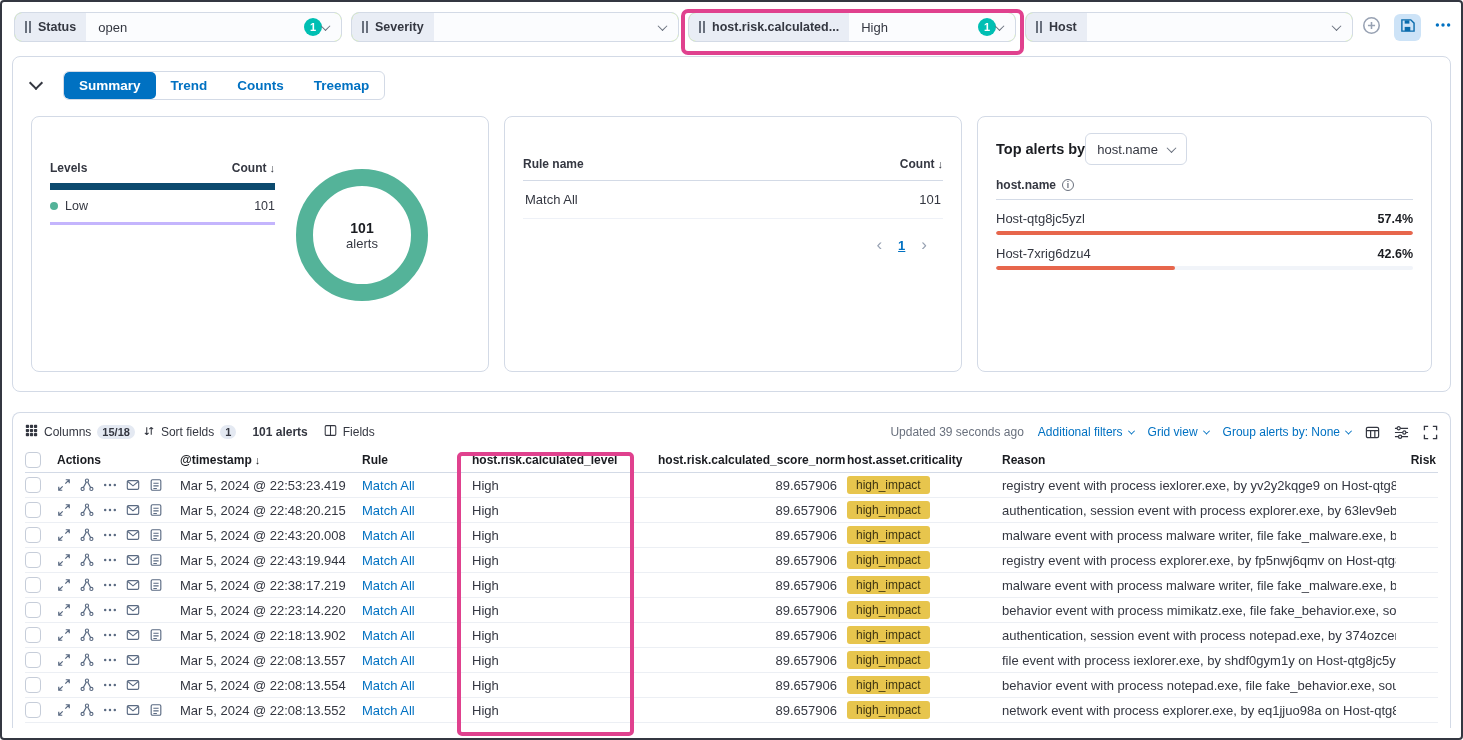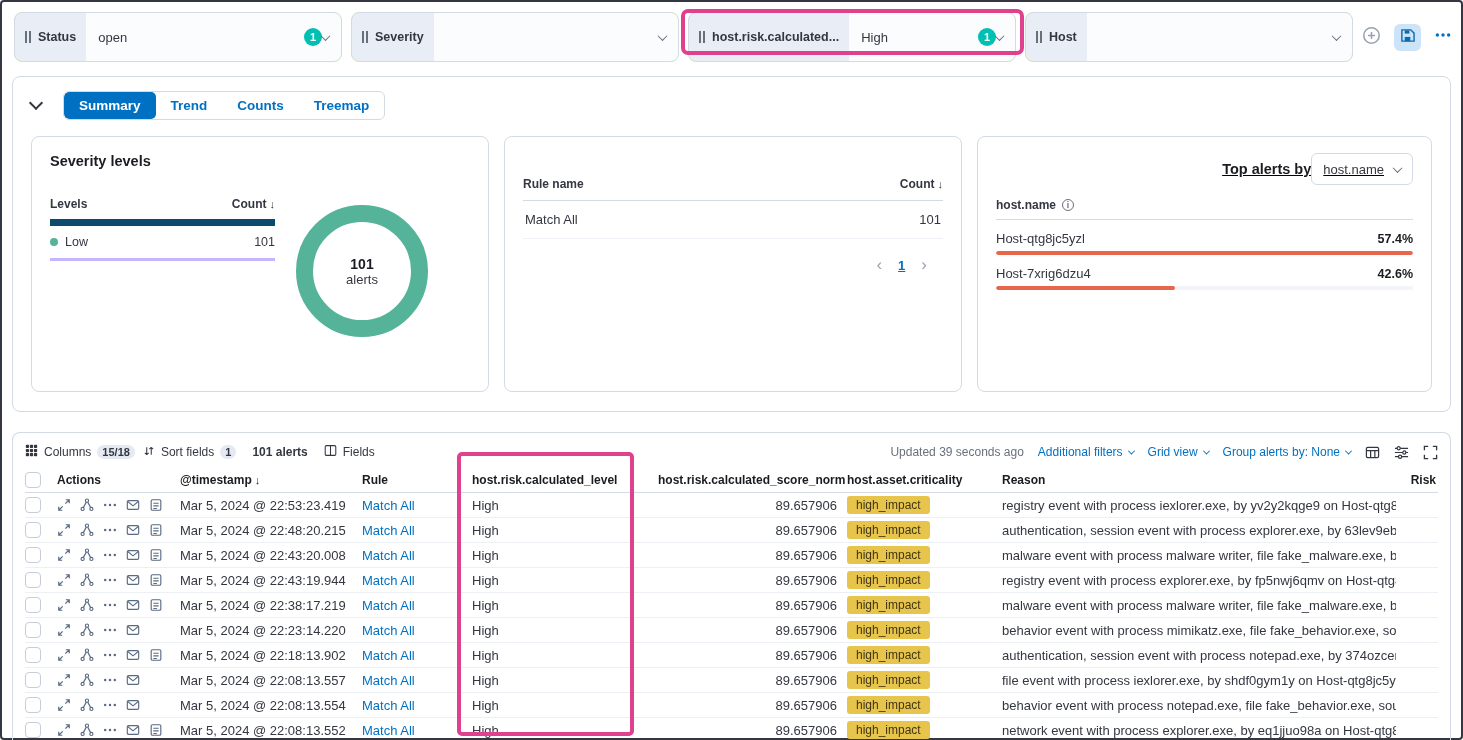--- a/index.html
+++ b/index.html
@@ -9,21 +9,21 @@
     background: #fff;
   }
   .screen {
     position: relative; width: 1463px; height: 740px;
     border: 2px solid #343741; border-radius: 4px; background: #fff;
   }
 
   
   .filter-bar { display: flex; align-items: center; gap: 9px; padding: 10px 12px 8px; }
   .filter-control {
-    flex: 0 0 328px; height: 50px; display: flex; align-items: stretch;
+    flex: 0 0 328px; height: 30px; display: flex; align-items: stretch;
     border: 1px solid #d3dae6; border-radius: 8px; overflow: hidden; background: #bef264; cursor: pointer;
   }
   .filter-label {
     display: flex; align-items: center; gap: 7px; background: #e9edf5;
     padding: 0 10px; font-size: 12.5px; font-weight: 700; color: #343741; white-space: nowrap;
   }
   .drag-handle { display: inline-flex; gap: 2px; }
   .drag-handle i { display: block; width: 2px; height: 12px; background: #69707d; }
   .filter-value { flex: 1; display: flex; align-items: center; padding: 0 12px; font-size: 13px; color: #343741; background: #fbfcfe; }
   .fv-text { flex: 1; }
@@ -72,21 +72,21 @@
 
   .card-byname { flex: 0 0 458px; }
   .byname-table { margin-top: 24px; font-size: 12px; color: #343741; }
   .byname-head { display: flex; justify-content: space-between; font-weight: 700; padding-bottom: 9px; border-bottom: 1px solid #d3dae6; }
   .byname-row { display: flex; justify-content: space-between; padding: 11px 2px; border-bottom: 1px solid #eef1f7; font-size: 13px; }
   .pagination { display: flex; justify-content: flex-end; align-items: center; gap: 16px; margin-top: 16px; padding-right: 16px; }
   .page-arrow { color: #98a2b3; font-size: 17px; cursor: pointer; }
   .page-num { color: #0071c2; font-size: 13px; font-weight: 700; text-decoration: underline; cursor: pointer; }
 
   .card-topalerts { flex: 1; }
-  .topalerts-head { display: flex; align-items: center; justify-content: flex-end; text-decoration: underline; }
+  .topalerts-head { display: flex; align-items: center; justify-content: flex-start; }
   .field-select {
     display: flex; align-items: center; gap: 10px; border: 1px solid #d3dae6; border-radius: 6px;
     background: #fff; height: 32px; padding: 0 11px; font-size: 13px; color: #343741; cursor: pointer;
   }
   .ta-label { display: flex; align-items: center; gap: 6px; margin-top: 13px; padding-bottom: 7px; border-bottom: 1px solid #d3dae6; font-size: 12px; font-weight: 700; color: #343741; }
   .info-icon { width: 12px; height: 12px; border: 1px solid #69707d; border-radius: 50%; color: #69707d; font-size: 8.5px; display: inline-flex; align-items: center; justify-content: center; font-style: normal; }
   .ta-item { margin-top: 11px; }
   .ta-row { display: flex; justify-content: space-between; align-items: center; font-size: 13px; color: #343741; }
   .ta-value { font-weight: 700; font-size: 12.5px; color: #1a1c21; }
   .ta-track { margin-top: 5px; height: 4px; background: #f1f4f9; border-radius: 2px; overflow: hidden; }
@@ -226,21 +226,20 @@
           <div class="tab active">Summary</div>
           <div class="tab">Trend</div>
           <div class="tab">Counts</div>
           <div class="tab">Treemap</div>
         </div>
     </div>
 
     <div class="cards">
 
       <div class="card card-severity">
-        <div class="card-title">Severity levels</div>
         <div class="sev-content">
           <div class="mini-table">
             <div class="mini-head">
               <span>Levels</span>
               <span><span>Count</span><span class="sort-arrow">↓</span></span>
             </div>
             <div class="mini-row">
               <span class="dot"></span>
               <span>Low</span>
               <span class="mini-count">101</span>

